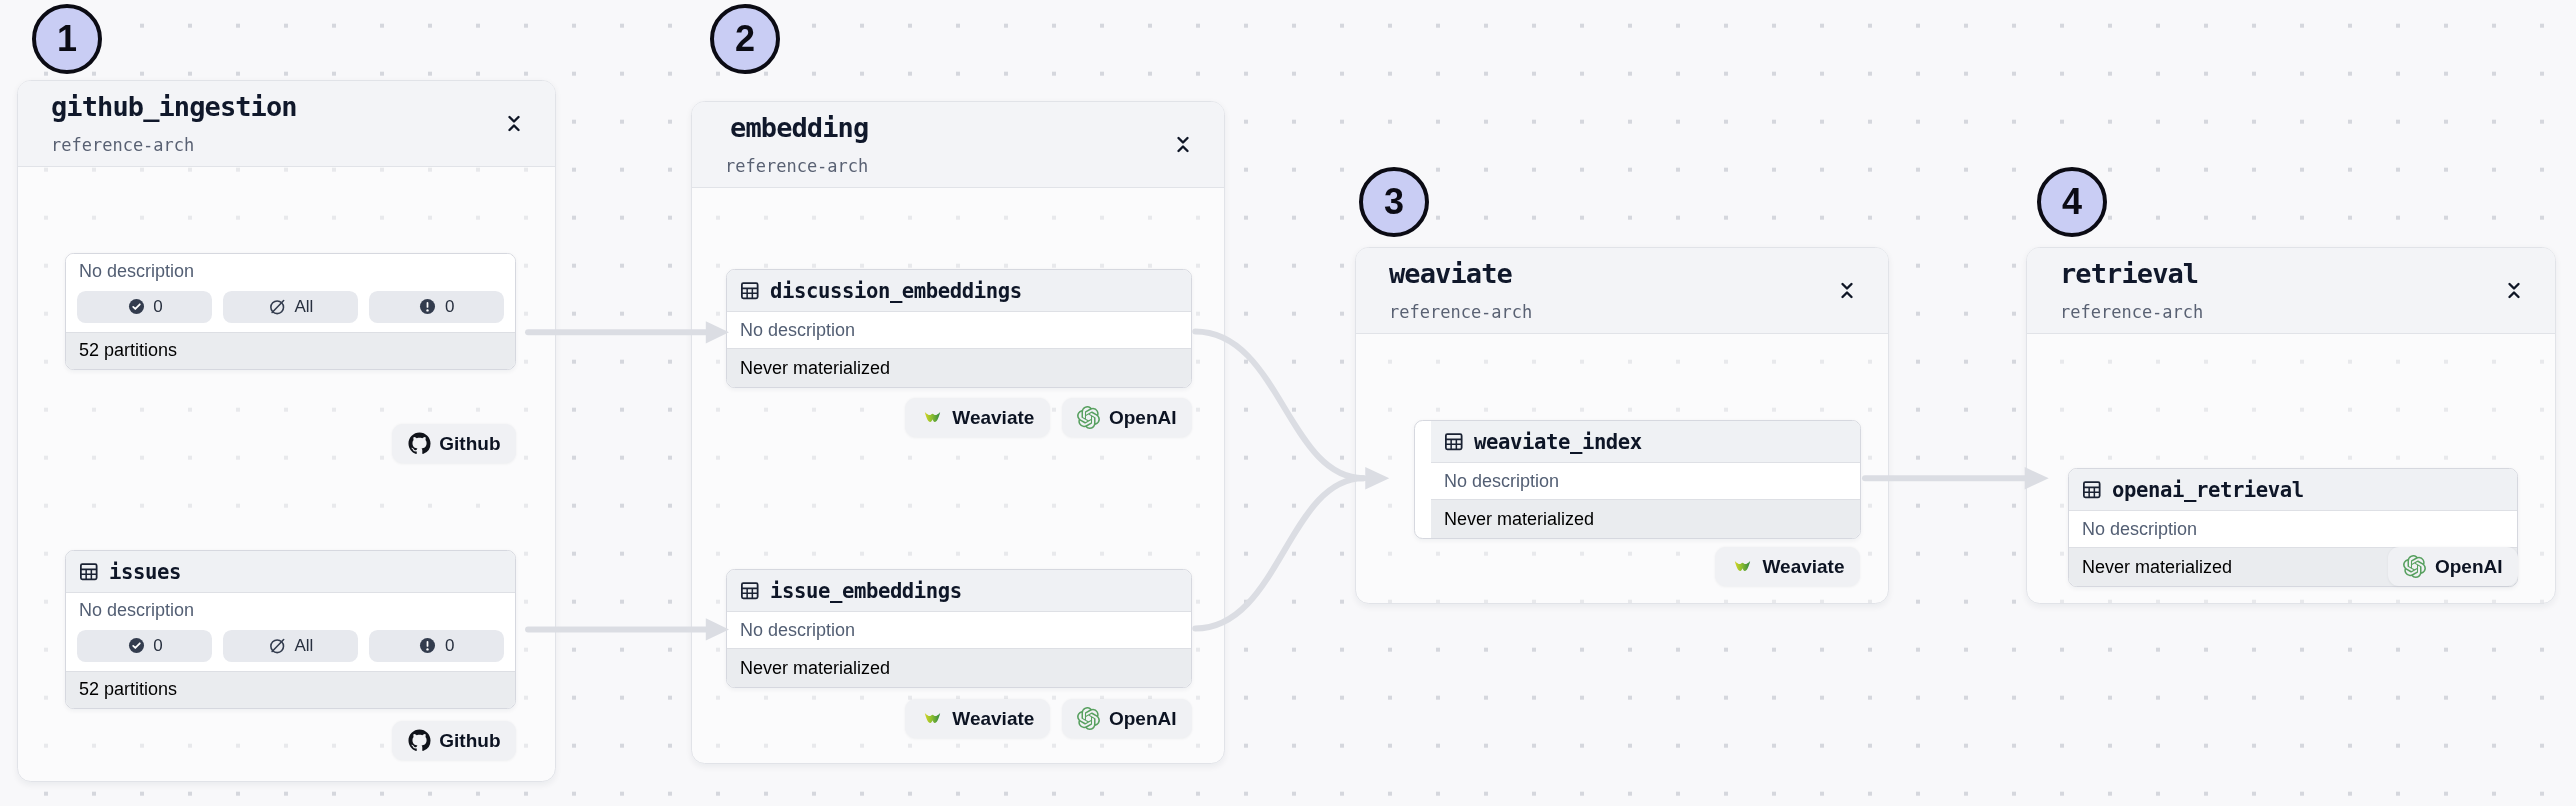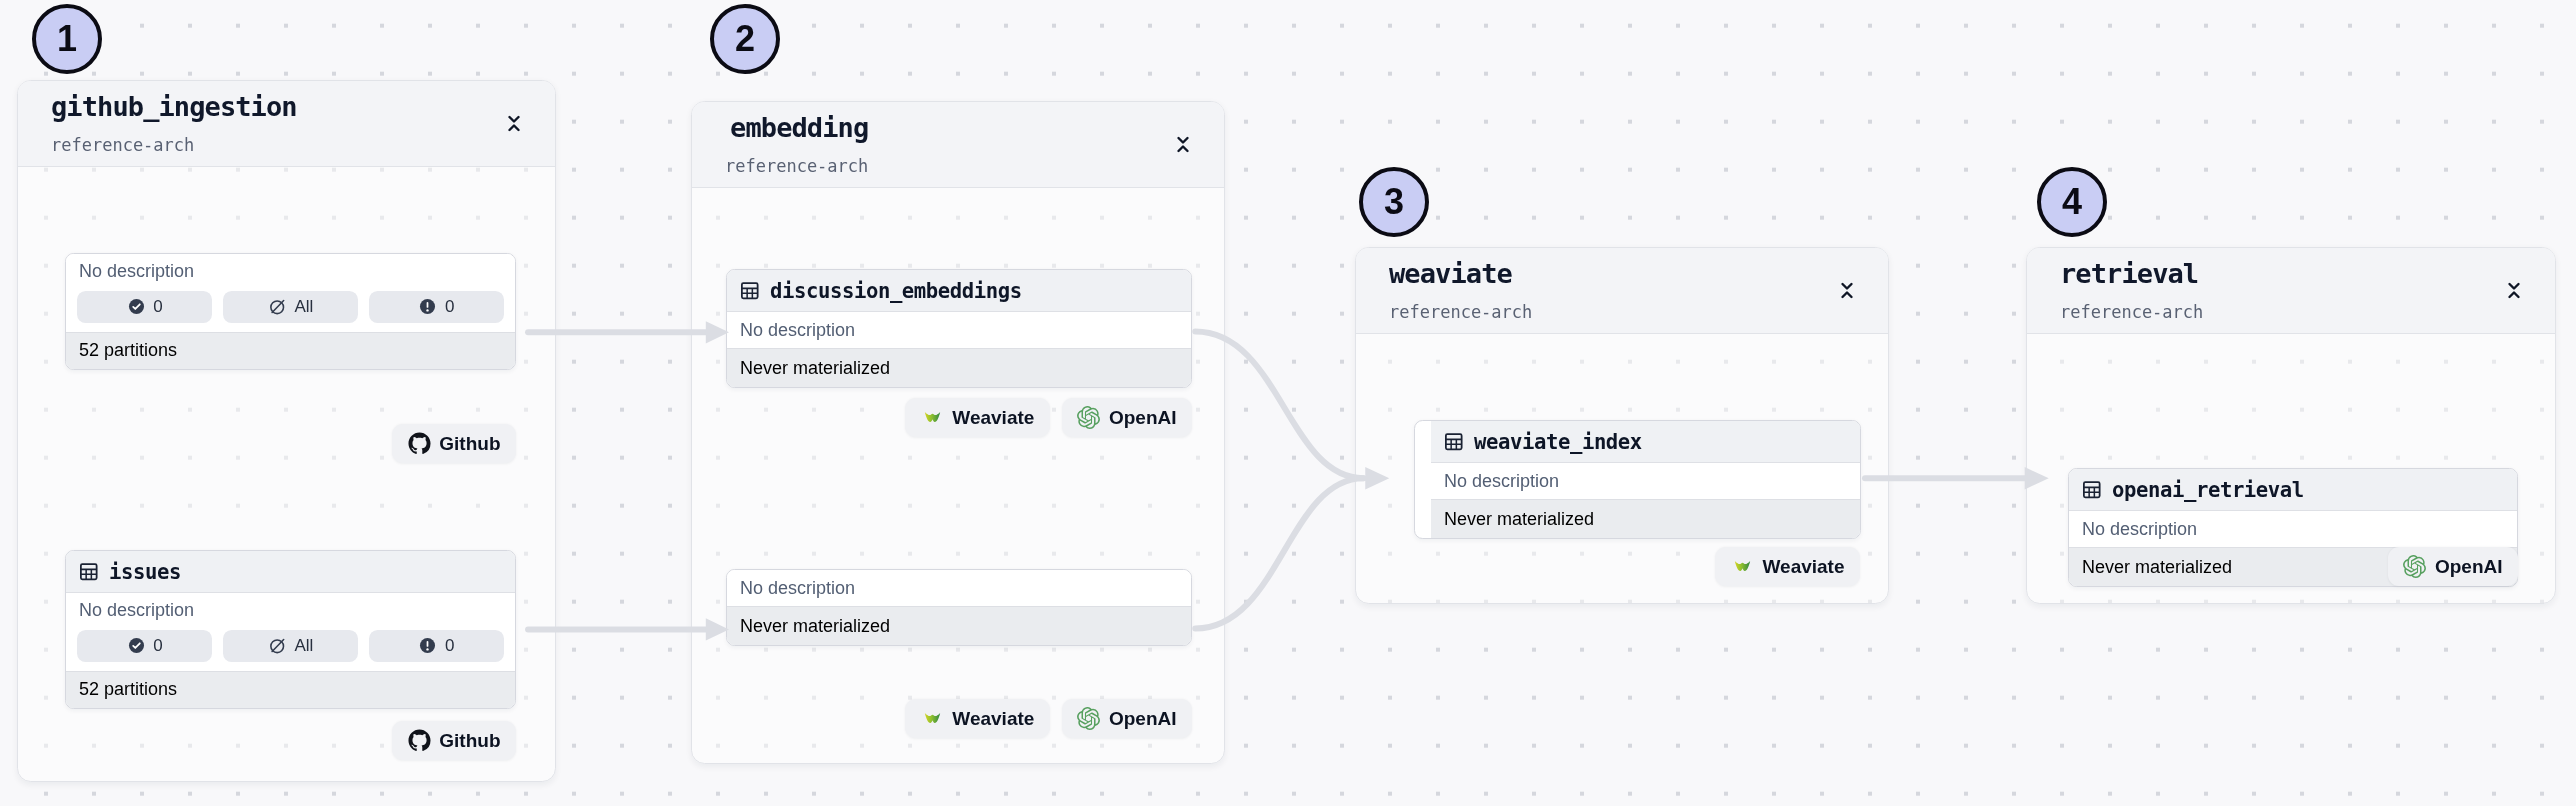--- a/index.html
+++ b/index.html
@@ -269,20 +269,26 @@
       </span>
       <span class="badge">
         <svg class="b-icon" viewBox="0 0 24 24">
             <use href="#i-openai"></use>
           </svg>
         <span>OpenAI</span>
       </span>
     </div>
 
     <article class="asset" style="left:34px;top:467px;width:466px;">
+      <div class="a-head">
+        <svg class="t-icon" viewBox="0 0 24 24">
+            <use href="#i-table"></use>
+          </svg>
+        <span class="a-title">issue_embeddings</span>
+      </div>
       <div class="a-desc h42">No description</div>
       <div class="a-foot h44">Never materialized</div>
     </article>
 
     <div class="badge-row" style="right:32px;top:597px;">
       <span class="badge">
         <svg class="b-icon" viewBox="0 0 24 24">
             <use href="#i-weaviate"></use>
           </svg>
         <span>Weaviate</span>

